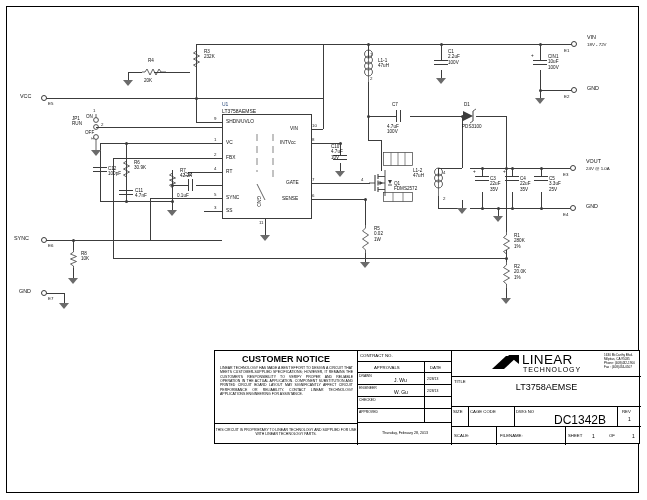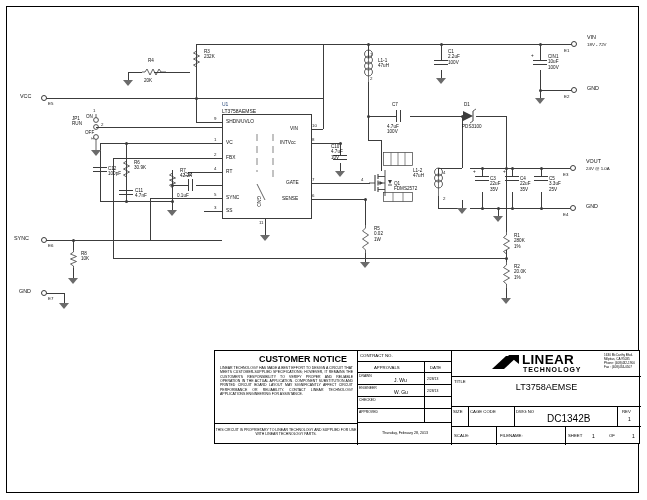--- a/index.html
+++ b/index.html
@@ -36,23 +36,23 @@
   svg{display:block;overflow:visible;}
   
   .tb{position:absolute;border:1px solid #000;box-sizing:border-box;background:#fff;}
   .tbl{position:absolute;font-size:4.2px;color:#000;white-space:pre;line-height:5px;}
   .cn-title{position:absolute;font-weight:bold;font-size:9px;text-align:center;width:100%;}
   .cn-body{position:absolute;font-size:3.5px;line-height:4.35px;color:#000;
            text-align:justify;}
   .cn-foot{position:absolute;font-size:3.5px;line-height:4.4px;text-align:center;width:100%;}
   .hdr{position:absolute;font-size:4.3px;color:#000;}
   .val{position:absolute;font-size:5px;color:#000;}
-  .bigval{position:absolute;font-size:10px;text-align:left;}
+  .bigval{position:absolute;font-size:12px;text-align:center;}
   .midval{position:absolute;font-size:7.6px;text-align:center;width:100%;}
-  .ltlogo-txt{position:absolute;font-weight:bold;letter-spacing:.3px;}
+  .ltlogo-txt{position:absolute;font-weight:normal;letter-spacing:.3px;}
   .addr{position:absolute;font-size:3.1px;line-height:3.9px;white-space:pre;}
 </style>
 </head>
 <body>
 
 <div id="sheet">
   <div class="bdr"></div>
 
   <div class="wire wh" style="left:44px;top:98px;width:280px;"></div>
   <div class="wire wv" style="left:196px;top:44px;height:54px;"></div>
@@ -431,21 +431,21 @@
   <div class="reflbl" style="left:72px;top:116px;"><span>JP1</span><br><span>RUN</span></div>
   <div class="reflbl" style="left:86px;top:114px;">ON</div>
   <div class="reflbl" style="left:85px;top:130px;">OFF</div>
   <div class="pinno" style="left:93px;top:108px;">1</div>
   <div class="pinno" style="left:101px;top:122px;">2</div>
   <div class="pinno" style="left:95px;top:137px;transform:rotate(90deg);transform-origin:left top;">3</div>
 
   <div class="tb" style="left:214px;top:350px;width:426px;height:94px;">
 
     <div style="position:absolute;left:0;top:0;width:143px;height:94px;border-right:1px solid #000;box-sizing:border-box;">
-      <div class="cn-title" style="left:17px;top:3px;">CUSTOMER NOTICE</div>
+      <div class="cn-title" style="left:0;top:3px;">CUSTOMER NOTICE</div>
       <div class="cn-body" style="left:5px;top:15px;width:133px;">LINEAR TECHNOLOGY HAS MADE A BEST EFFORT TO DESIGN A CIRCUIT THAT MEETS CUSTOMER-SUPPLIED SPECIFICATIONS; HOWEVER, IT REMAINS THE CUSTOMER'S RESPONSIBILITY TO VERIFY PROPER AND RELIABLE OPERATION IN THE ACTUAL APPLICATION.  COMPONENT SUBSTITUTION AND PRINTED CIRCUIT BOARD LAYOUT MAY SIGNIFICANTLY AFFECT CIRCUIT PERFORMANCE OR RELIABILITY.  CONTACT LINEAR TECHNOLOGY APPLICATIONS ENGINEERING FOR ASSISTANCE.</div>
       <div style="position:absolute;left:0;top:72px;width:143px;height:1px;background:#000;"></div>
       <div class="cn-foot" style="left:0;top:77px;">THIS CIRCUIT IS PROPRIETARY TO LINEAR TECHNOLOGY AND SUPPLIED FOR USE WITH LINEAR TECHNOLOGY PARTS.</div>
     </div>
 
     <div style="position:absolute;left:143px;top:0;width:94px;height:94px;border-right:1px solid #000;box-sizing:border-box;">
       <div style="position:absolute;left:0;top:0;width:94px;height:11px;border-bottom:1px solid #000;box-sizing:border-box;">
         <div class="hdr" style="left:2px;top:2px;">CONTRACT NO.</div>
         <div class="val" style="left:50px;top:2px;"></div>
       </div>

